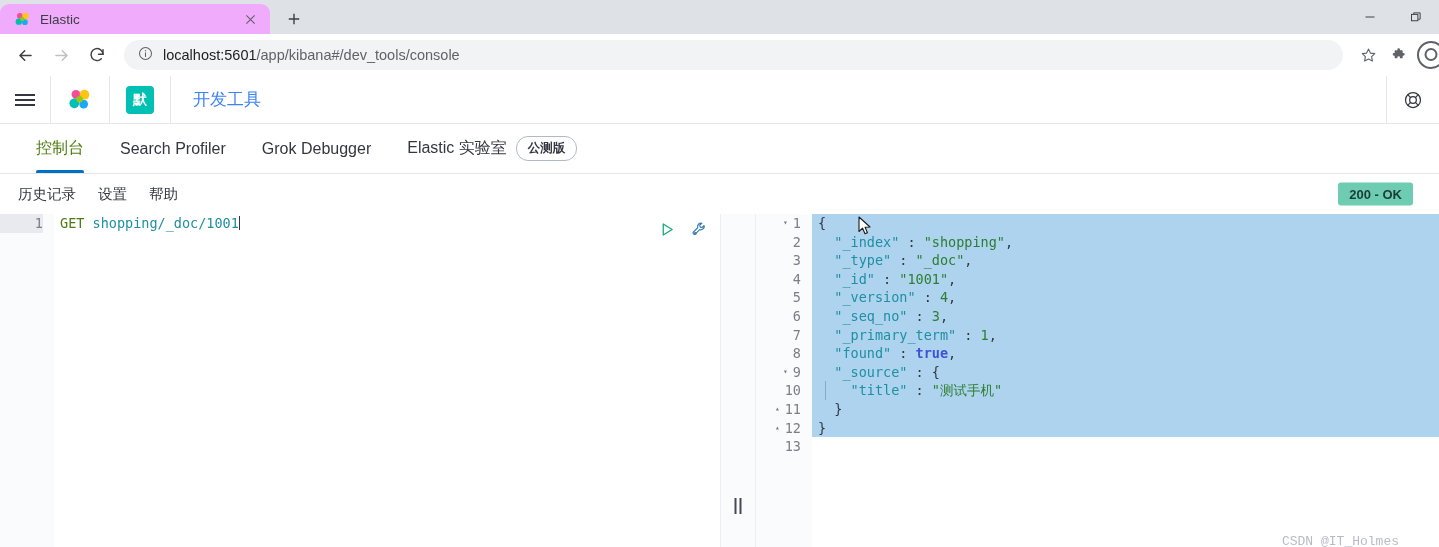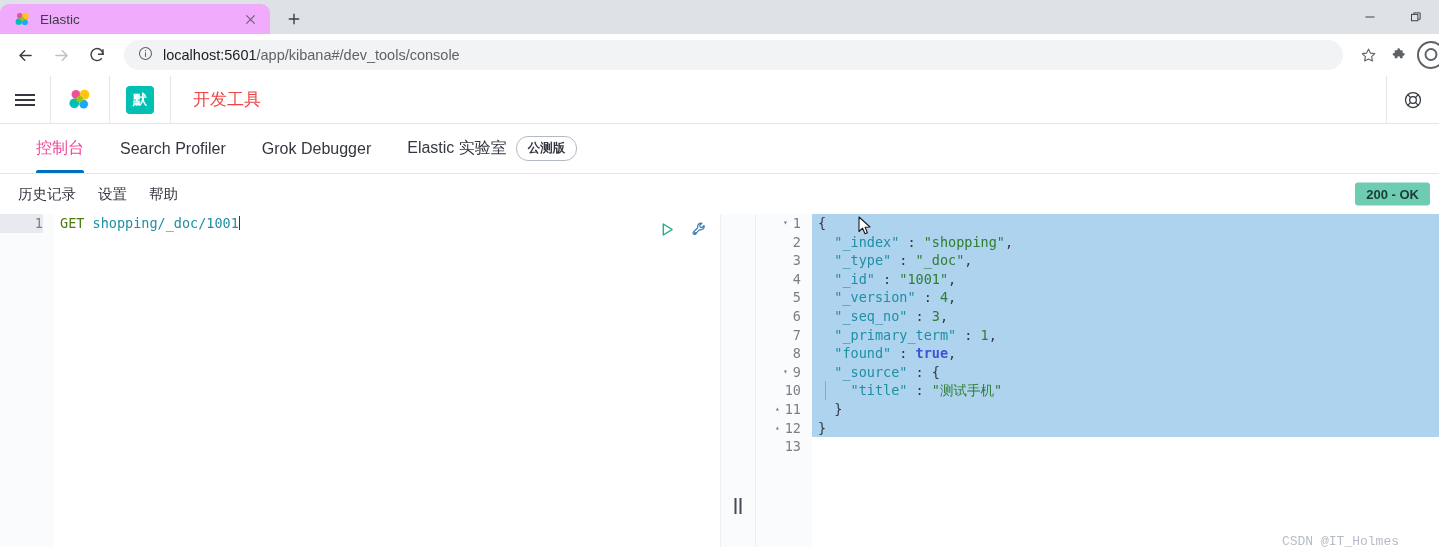--- a/index.html
+++ b/index.html
@@ -52,38 +52,38 @@
     border-bottom: 1px solid #e3e6ec; flex-shrink: 0;
   }
   .kb-hamburger { width: 50px; display: flex; align-items: center; justify-content: center; }
   .kb-hamburger span { display:block; width: 20px; height: 2px; background: #343741; margin: 3px 0; }
   .kb-cell { height: 48px; display: flex; align-items: center; justify-content: center;
              padding: 0 16px; border-left: 1px solid #e3e6ec; }
   .kb-space-badge {
     width: 28px; height: 28px; background: #00bfb3; color: #fff; border-radius: 4px;
     display: flex; align-items: center; justify-content: center; font-size: 14px; font-weight: bold;
   }
-  .kb-app-title { font-size: 17px; color: #ef4444; padding: 0 22px; }
+  .kb-app-title { font-size: 17px; color: #3b82f6; padding: 0 22px; }
   .kb-header-right { margin-left: auto; display: flex; align-items: center; height: 48px; }
 
   .kb-tabs { height: 50px; display: flex; align-items: stretch; padding: 0 18px;
              border-bottom: 1px solid #e3e6ec; flex-shrink: 0; }
   .kb-tab { display: flex; align-items: center; gap: 9px; padding: 0 18px; font-size: 16px;
             color: #343741; position: relative; }
-  .kb-tab.active { color: #ec4899; }
+  .kb-tab.active { color: #4d7c0f; }
   .kb-tab.active::after { content: ""; position: absolute; left: 18px; right: 18px; bottom: 0;
                           height: 3px; background: #0071c2; border-radius: 2px 2px 0 0; }
   .beta-badge { border: 1px solid #b3b9c4; border-radius: 12px; padding: 3px 11px;
                 font-size: 12.5px; color: #343741; font-weight: bold; }
 
   .kb-subbar { height: 40px; display: flex; align-items: center; gap: 22px; padding: 0 18px;
                position: relative; flex-shrink: 0; }
   .kb-sublink { font-size: 14.5px; color: #343741; }
   .status-badge {
-    position: absolute; right: 9px; top: 50%; transform: translateY(-50%);
+    position: absolute; right: 26px; top: 50%; transform: translateY(-50%);
     background: #6dccb1; color: #1b3c38; font-size: 13px; font-weight: bold;
     padding: 4px 11px; border-radius: 3px;
   }
 
   
   .console { flex: 1; display: flex; min-height: 0; position: relative; }
   .pane { display: flex; min-height: 0; overflow: hidden; font-family: "DejaVu Sans Mono", monospace; }
   .editor-pane { width: 720px; background: #fff; position: relative; }
   .gutter { width: 54px; background: #fafbfd; flex-shrink: 0; text-align: right;
             padding-right: 11px; user-select: none; }

